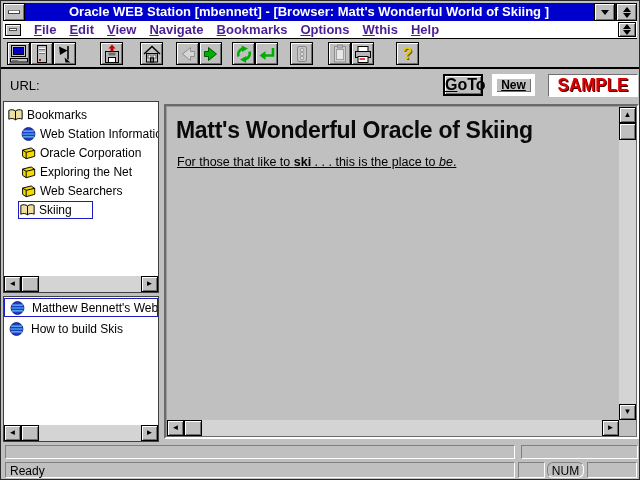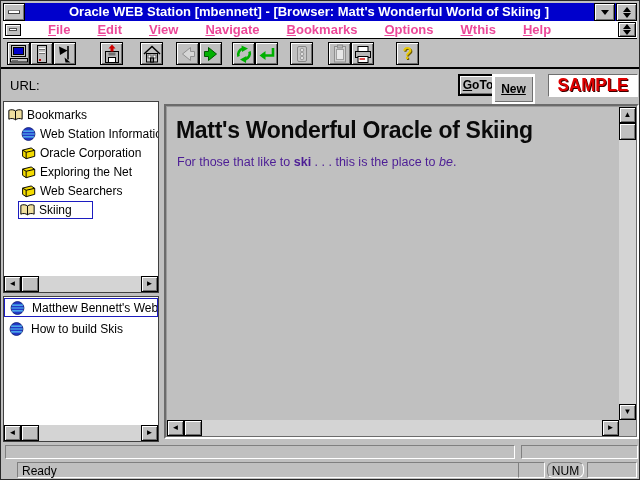--- a/index.html
+++ b/index.html
@@ -13,39 +13,39 @@
   .ctrlbox .dash { width:12px; height:4px; background:#fff; border:1px solid #404040; border-top-color:#808080; }
   .title-text { flex:1; color:#fff; font-weight:bold; font-size:13px; text-align:center; line-height:18px; white-space:nowrap; overflow:hidden; }
   .tbbtn { width:21px; background:#c0c0c0; border:1px solid #000; box-shadow:inset 1px 1px 0 #fff, inset -1px -1px 0 #707070; display:flex; flex-direction:column; align-items:center; justify-content:center; gap:1px; margin-left:1px; }
   .tri-u { width:0; height:0; border-left:4px solid transparent; border-right:4px solid transparent; border-bottom:5px solid #000; }
   .tri-d { width:0; height:0; border-left:4px solid transparent; border-right:4px solid transparent; border-top:5px solid #000; }
 
   
   .menubar { position:absolute; top:20px; left:2px; right:2px; height:18px; background:#fff; border-bottom:1px solid #000; display:flex; align-items:center; }
   .childbox { width:16px; height:12px; margin-left:2px; background:#c0c0c0; border:1px solid #000; box-shadow:inset 1px 1px 0 #fff; display:flex; align-items:center; justify-content:center; }
   .childbox .dash { width:8px; height:3px; background:#fff; border:1px solid #505050; }
-  .menu-item { font-weight:bold; font-size:13px; color:#ec4899; margin-left:27px; cursor:default; }
+  .menu-item { font-weight:bold; font-size:13px; color:#4c1d95; margin-left:13px; cursor:default; }
   .menu-item:first-of-type { margin-left:10px; }
   .menu-item .u { text-decoration:underline; }
   .menu-spacer { flex:1; }
   .menu-restore { width:18px; height:15px; margin-right:1px; }
 
   
   .toolbar { position:absolute; top:38px; left:0; width:100%; height:30px; background:#c0c0c0; border-bottom:2px solid #000; display:flex; align-items:flex-start; padding-top:3px; }
   .tool-btn { width:23px; height:23px; background:#c0c0c0; border:1px solid #000; box-shadow:inset 1px 1px 0 #fff, inset -1px -1px 0 #6e6e6e; display:flex; align-items:center; justify-content:center; }
   .tool-btn svg { width:20px; height:20px; }
   .ml6{margin-left:6px}.ml24{margin-left:24px}.ml17{margin-left:17px}.ml13{margin-left:13px}.ml10{margin-left:10px}.ml12{margin-left:12px}.ml15{margin-left:15px}.ml22{margin-left:22px}
   .qmark { color:#E8C800; font-weight:bold; font-size:16px; text-shadow:1px 1px 0 #6e5a00; line-height:1; }
 
   
   .urlrow { position:absolute; top:70px; left:0; width:100%; height:30px; }
   .url-label { position:absolute; left:9px; top:7px; font-size:13px; color:#000; }
   .url-input { position:absolute; left:44px; top:4px; width:392px; height:21px; background:#fff; border:1px solid #000; font-family:"Liberation Sans", sans-serif; font-weight:bold; font-size:13px; padding:0 4px; color:#000; }
-  .btn-goto { position:absolute; left:442px; top:3px; width:40px; height:22px; background:#c0c0c0; border:2px solid #000; box-shadow:inset 1px 1px 0 #fff, inset -1px -1px 0 #707070; font-family:"Liberation Sans", sans-serif; font-weight:bold; font-size:12px;margin-left:15px; }
-  .btn-new { position:absolute; left:491px; top:3px; width:43px; height:30px; background:#c0c0c0; border:2px solid #ffffff; box-shadow:inset 1px 1px 0 #fff, inset -1px -1px 0 #707070; font-family:"Liberation Sans", sans-serif; font-weight:bold; font-size:12px;text-decoration:underline; }
+  .btn-goto { position:absolute; left:442px; top:3px; width:40px; height:22px; background:#c0c0c0; border:2px solid #000; box-shadow:inset 1px 1px 0 #fff, inset -1px -1px 0 #707070; font-family:"Liberation Sans", sans-serif; font-weight:bold; font-size:16px; }
+  .btn-new { position:absolute; left:491px; top:3px; width:43px; height:22px; background:#c0c0c0; border:4px solid #ffffff; box-shadow:inset 1px 1px 0 #fff, inset -1px -1px 0 #707070; font-family:"Liberation Sans", sans-serif; font-weight:bold; font-size:12px;text-decoration:underline; }
   .oracle-panel { position:absolute; left:547px; top:3px; width:90px; height:23px; background:#fff; border:1px solid; border-color:#707070 #fff #fff #707070; display:flex; align-items:center; justify-content:center; }
   .oracle-logo { color:#DE0000; font-weight:bold; font-size:17px; letter-spacing:0px; text-shadow:1px 1px 0 #3a0000; transform:scaleY(1.05); }
 
   
   .side-top { position:absolute; top:100px; left:2px; width:156px; height:192px; background:#fff; border:1px solid #404040; overflow:hidden; }
   .side-bottom { position:absolute; top:295px; left:2px; width:156px; height:146px; background:#fff; border:1px solid #404040; overflow:hidden; }
   .trow { display:flex; align-items:center; height:19px; padding-left:4px; white-space:nowrap; font-size:12px; color:#000; }
   .trow svg { width:15px; height:14px; flex:0 0 auto; margin-right:4px; }
   .ind1 { padding-left:17px; }
   .selbox { display:inline-flex; align-items:center; border:1px solid #1c1cc0; padding:0 20px 0 1px; height:18px; }
@@ -57,34 +57,34 @@
   
   .hsb { position:absolute; left:0; right:0; bottom:0; height:16px; background:#d4d4d4; display:flex; }
   .sb-btn { width:17px; height:16px; background:#c0c0c0; border:1px solid #000; box-shadow:inset 1px 1px 0 #fff, inset -1px -1px 0 #707070; font-size:8px; line-height:14px; text-align:center; color:#000; flex:0 0 auto; }
   .sb-thumb { width:18px; height:16px; background:#c0c0c0; border:1px solid #000; box-shadow:inset 1px 1px 0 #fff, inset -1px -1px 0 #707070; flex:0 0 auto; }
   .sb-track { flex:1; }
 
   
   .main-frame { position:absolute; top:103px; left:163px; width:475px; height:335px; background:#c0c0c0; border:2px solid; border-color:#6b6b6b #ffffff #ffffff #6b6b6b; }
   .main-inner { position:absolute; inset:0; border:1px solid; border-color:#9a9a9a #6b6b6b #6b6b6b #9a9a9a; }
   .doc-heading { position:absolute; left:9px; top:10px; font-size:23px; font-weight:bold; color:#0a0a0a; letter-spacing:-0.3px; }
-  .doc-para { position:absolute; left:10px; top:48px; font-size:12.5px; color:#4c1d95; }
+  .doc-para { position:absolute; left:10px; top:48px; font-size:12.5px; color:#000000;text-decoration:underline; }
   .vsb { position:absolute; top:0; right:0; bottom:16px; width:17px; background:#d4d4d4; display:flex; flex-direction:column; }
   .vsb .sb-btn { width:17px; }
   .vsb .sb-thumb { width:17px; height:17px; }
   .main-hsb { position:absolute; left:0; right:17px; bottom:0; height:16px; background:#d4d4d4; display:flex; }
   .sb-corner { position:absolute; right:0; bottom:0; width:17px; height:16px; background:#c0c0c0; }
 
   
   .status-a { position:absolute; top:444px; left:0; width:100%; height:15px; }
   .sunken { background:#c0c0c0; border:1px solid; border-color:#808080 #ffffff #ffffff #808080; position:absolute; height:14px; }
   .sa-1 { left:4px; width:510px; }
   .sa-2 { left:520px; width:117px; }
   .status-b { position:absolute; top:461px; left:0; width:100%; height:17px; }
-  .sb-ready { left:16px; width:510px; height:16px; font-size:12px; color:#000; padding:1px 4px 0 4px; }
+  .sb-ready { left:4px; width:510px; height:16px; font-size:12px; color:#000; padding:1px 4px 0 4px; }
   .sb-blank1 { left:517px; width:27px; height:16px; }
   .sb-num { left:546px; width:37px; height:16px; font-size:12px; color:#000; text-align:center; padding-top:1px;border-radius:6px; }
   .sb-blank2 { left:586px; width:50px; height:16px; }
 </style>
 </head>
 <body>
 
 <svg width="0" height="0" style="position:absolute">
   <defs>
     <symbol id="i-computer" viewBox="0 0 20 20">

